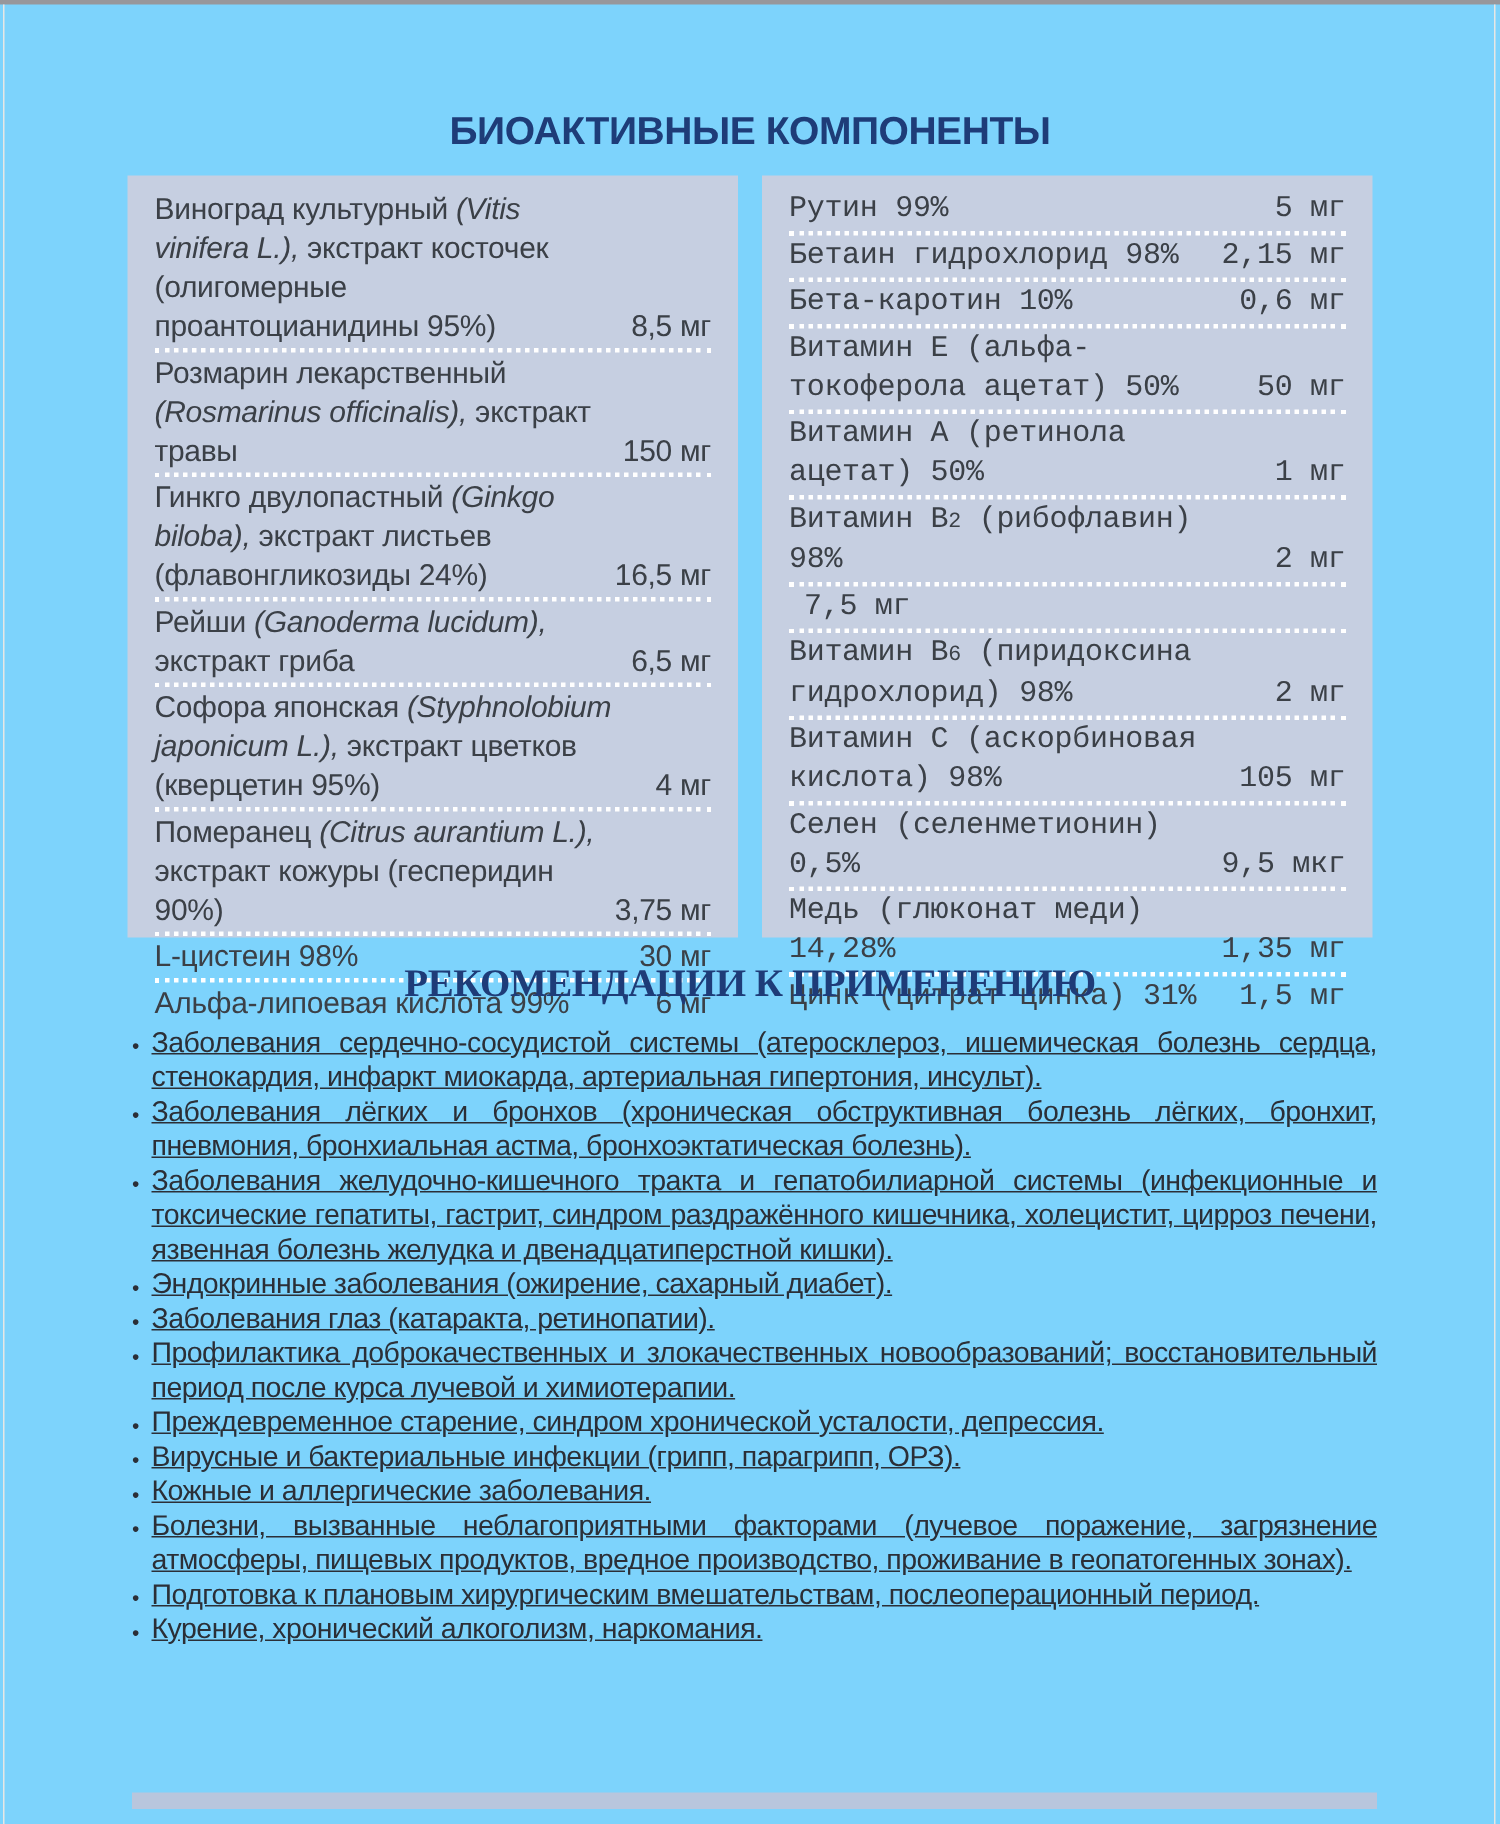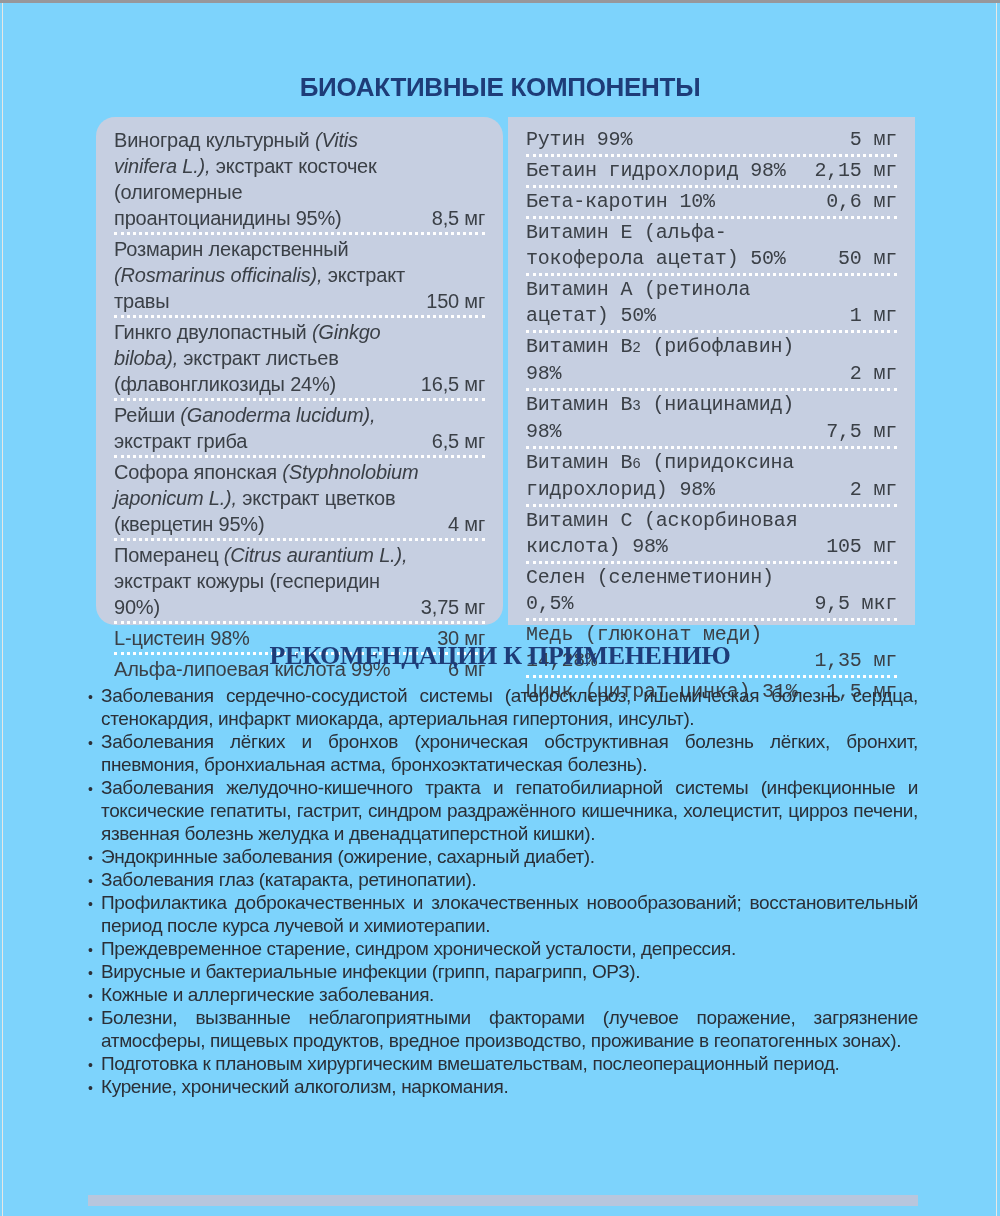--- a/index.html
+++ b/index.html
@@ -42,21 +42,21 @@
     background: #c6cfe1;
     padding: 10px 18px;
     display: flex;
     flex-direction: column;
     justify-content: space-between;
     font-size: 20px;
     line-height: 26px;
     letter-spacing: -0.2px;
     color: #3b4047;
   }
-  .panel-left  { left: 96px; border-radius: 19px; }
+  .panel-left  { left: 85px; }
   .panel-right { left: 508px; font-family: Liberation Mono, monospace; }
 
   .comp { display: flex; align-items: flex-end; }
   .comp-name { flex: 1 1 auto; }
   .comp-name i { font-style: italic; }
   .comp-dose { flex: 0 0 auto; margin-left: 10px; white-space: nowrap; }
   .sub { font-size: 0.72em; }
 
   .sep {
     flex: 0 0 auto;
@@ -73,20 +73,21 @@
     list-style: none;
     font-size: 19px;
     line-height: 23px;
     letter-spacing: -0.35px;
     color: #2b2f37;
     text-align: justify;
   }
   .recs li {
     position: relative;
     padding-left: 13px;
+    text-decoration: underline;
   }
   .recs li::before {
     content: "\2022";
     position: absolute;
     left: 0;
     top: 2px;
     font-size: 14px;
     color: #2b2f37;
   }
 
@@ -176,21 +177,20 @@
       <div class="comp-name"><span>Витамин A (ретинола ацетат) 50%</span></div>
       <div class="comp-dose">1 мг</div>
     </div>
     <div class="sep"></div>
     <div class="comp">
       <div class="comp-name"><span>Витамин В</span><span class="sub">2</span><span> (рибофлавин) 98%</span></div>
       <div class="comp-dose">2 мг</div>
     </div>
     <div class="sep"></div>
     <div class="comp">
-      <div class="comp-name"><span>Витамин В</span><span class="sub">3</span><span> (ниацинамид) 98%</span></div>
       <div class="comp-dose">7,5 мг</div>
     </div>
     <div class="sep"></div>
     <div class="comp">
       <div class="comp-name"><span>Витамин В</span><span class="sub">6</span><span> (пиридоксина гидрохлорид) 98%</span></div>
       <div class="comp-dose">2 мг</div>
     </div>
     <div class="sep"></div>
     <div class="comp">
       <div class="comp-name"><span>Витамин C (аскорбиновая кислота) 98%</span></div>

